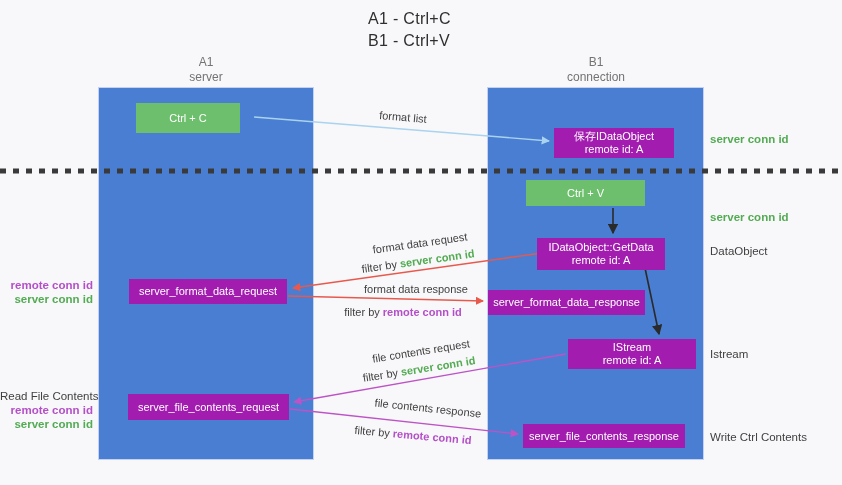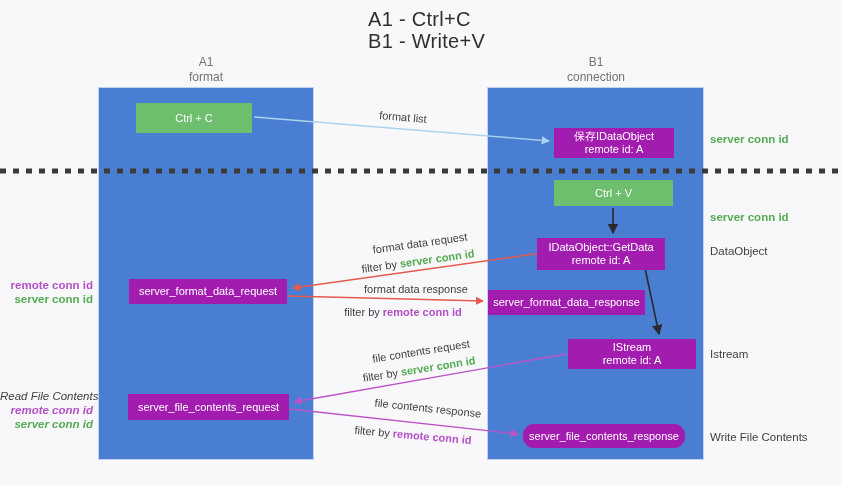--- a/index.html
+++ b/index.html
@@ -9,21 +9,21 @@
   }
   .canvas{
     position:relative;
     width:842px;height:485px;
     background:#f8f8fa;
     overflow:hidden;
   }
   
   .title{
     position:absolute;left:368px;top:8px;
-    font-size:20px;line-height:22px;color:#2f2f2f;
+    font-size:16px;line-height:22px;color:#2f2f2f;
     letter-spacing:.3px;
   }
   
   .lane-header{
     position:absolute;top:55px;width:216px;
     text-align:center;font-size:12px;line-height:15px;color:#737373;
   }
   #hdr-left{left:98px;}
   #hdr-right{left:488px;}
   
@@ -38,48 +38,48 @@
   svg.arrows{position:absolute;left:0;top:0;z-index:2;}
   
   .box{
     position:absolute;z-index:3;
     color:#ffffff;font-size:11px;line-height:13px;
     display:flex;flex-direction:column;justify-content:center;align-items:center;
     text-align:center;box-sizing:border-box;
   }
   .box.green{background:#6dbf6d;}
   .box.orange{background:#a21caf;}
-  #box-ctrlc{left:136px;top:103px;width:116px;height:30px;}
+  #box-ctrlc{left:136px;top:103px;width:104px;height:30px;}
   #box-saveobj{left:554px;top:128px;width:120px;height:30px;}
-  #box-ctrlv{left:554px;top:180px;width:119px;height:26px;}
+  #box-ctrlv{left:526px;top:180px;width:119px;height:26px;}
   #box-getdata{left:537px;top:238px;width:128px;height:32px;}
   #box-fmtreq{left:129px;top:279px;width:158px;height:25px;}
   #box-fmtresp{left:488px;top:290px;width:157px;height:25px;}
   #box-istream{left:568px;top:339px;width:128px;height:30px;}
   #box-filereq{left:128px;top:394px;width:161px;height:26px;}
-  #box-fileresp{left:523px;top:424px;width:162px;height:24px;border-radius:11px;}
+  #box-fileresp{left:523px;top:424px;width:162px;height:24px;}
   
   .side-label{
     position:absolute;z-index:4;font-size:11.5px;color:#3f3f3f;white-space:nowrap;
   }
   .side-label.right{left:710px;}
   .left-block{
     position:absolute;left:0;width:93px;text-align:right;z-index:4;
     font-size:11.5px;line-height:14px;white-space:nowrap;
   }
   .green-txt{color:#53ab53;font-weight:bold;}
   .purple-txt{color:#b44fc8;font-weight:bold;}
   .dark-txt{color:#3f3f3f;}
   #lbl-servconn-top{top:133px;}
   #lbl-servconn-mid{top:211px;}
   #lbl-dataobject{top:245px;}
   #lbl-istream{top:348px;}
   #lbl-writefile{top:431px;}
   #left-fmt{top:278px;}
-  #left-file{top:389px;font-style:italic;}
+  #left-file{top:389px;}
   
   .arrow-label{
     position:absolute;z-index:4;font-size:11px;color:#3f3f3f;white-space:nowrap;
     transform:translate(-50%,-50%);
   }
   #al-formatlist{left:403px;top:117px;transform:translate(-50%,-50%) rotate(5deg);}
   #al-fdr{left:420px;top:243px;transform:translate(-50%,-50%) rotate(-8deg);}
   #al-fdr-f{left:418px;top:261px;transform:translate(-50%,-50%) rotate(-8deg);}
   #al-fdresp{left:416px;top:289px;}
   #al-fdresp-f{left:403px;top:312px;}
@@ -88,26 +88,26 @@
   #al-fcresp{left:428px;top:408px;transform:translate(-50%,-50%) rotate(6deg);}
   #al-fcresp-f{left:413px;top:435px;transform:translate(-50%,-50%) rotate(5deg);}
 </style>
 </head>
 <body>
 
 <div class="canvas">
 
   <div class="title">
     <div>A1 - Ctrl+C</div>
-    <div>B1 - Write+V</div>
+    <div>B1 - Ctrl+V</div>
   </div>
 
   <div class="lane-header" id="hdr-left">
     <div>A1</div>
-    <div>format</div>
+    <div>server</div>
   </div>
   <div class="lane-header" id="hdr-right">
     <div>B1</div>
     <div>connection</div>
   </div>
 
   <div class="lane" id="lane-left"></div>
   <div class="lane" id="lane-right"></div>
 
   <svg class="arrows" width="842" height="485">
@@ -171,21 +171,21 @@
     <div>server_file_contents_request</div>
   </div>
   <div class="box orange" id="box-fileresp">
     <div>server_file_contents_response</div>
   </div>
 
   <div class="side-label right green-txt" id="lbl-servconn-top">server conn id</div>
   <div class="side-label right green-txt" id="lbl-servconn-mid">server conn id</div>
   <div class="side-label right dark-txt" id="lbl-dataobject">DataObject</div>
   <div class="side-label right dark-txt" id="lbl-istream">Istream</div>
-  <div class="side-label right dark-txt" id="lbl-writefile">Write File Contents</div>
+  <div class="side-label right dark-txt" id="lbl-writefile">Write Ctrl Contents</div>
 
   <div class="left-block" id="left-fmt">
     <div class="purple-txt">remote conn id</div>
     <div class="green-txt">server conn id</div>
   </div>
   <div class="left-block" id="left-file">
     <div class="dark-txt">Read File Contents</div>
     <div class="purple-txt">remote conn id</div>
     <div class="green-txt">server conn id</div>
   </div>

